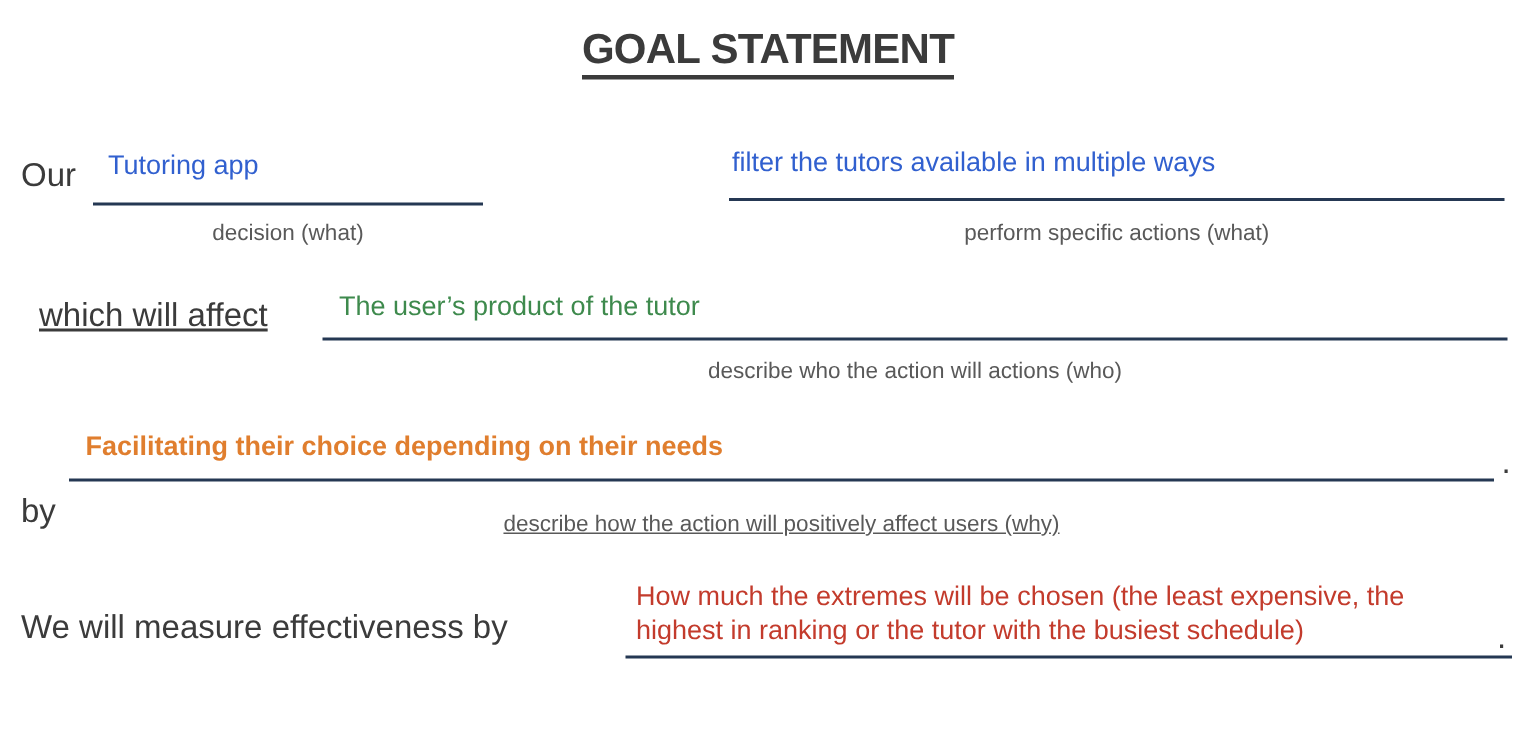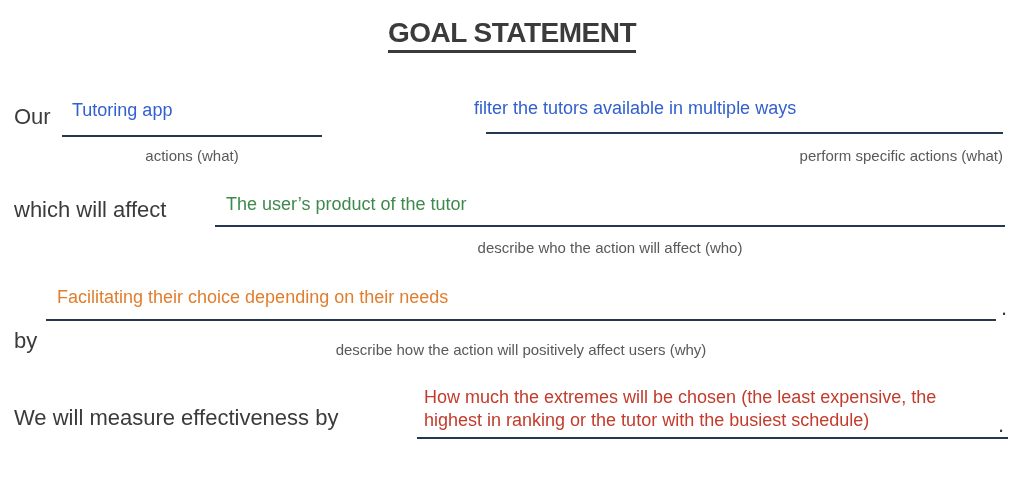--- a/index.html
+++ b/index.html
@@ -68,39 +68,39 @@
 <div class="page">
 
   <div class="title-wrap">
     <h1 class="title">GOAL STATEMENT</h1>
   </div>
 
   <span class="t main" style="left:14px; top:104px;text-align:center;">Our</span>
 
   <span class="t fill c-blue" style="left:72px; top:100px;">Tutoring app</span>
   <div class="field-line" style="left:62px; top:135px; width:260px;"></div>
-  <div class="hint" style="left:62px; top:147px; width:260px;">actions (what)</div>
+  <div class="hint" style="left:62px; top:147px; width:260px;">decision (what)</div>
 
 
-  <span class="t fill c-blue" style="left:474px; top:98px;">filter the tutors available in multiple ways</span>
+  <span class="t fill c-blue" style="left:488px; top:98px;">filter the tutors available in multiple ways</span>
   <div class="field-line" style="left:486px; top:132px; width:517px;"></div>
-  <div class="hint" style="left:486px; top:147px; width:517px;text-align:right;">perform specific actions (what)</div>
+  <div class="hint" style="left:486px; top:147px; width:517px;">perform specific actions (what)</div>
 
-  <span class="t main" style="left:14px; top:197px;">which will affect</span>
+  <span class="t main" style="left:26px; top:197px;text-decoration:underline;">which will affect</span>
 
   <span class="t fill c-green" style="left:226px; top:194px;">The user’s product of the tutor</span>
   <div class="field-line" style="left:215px; top:225px; width:790px;"></div>
-  <div class="hint" style="left:215px; top:239px; width:790px;">describe who the action will affect (who)</div>
+  <div class="hint" style="left:215px; top:239px; width:790px;">describe who the action will actions (who)</div>
 
   <span class="t main" style="left:14px; top:298px;margin-top:30px;">by</span>
 
-  <span class="t fill c-orange" style="left:57px; top:287px;">Facilitating their choice depending on their needs</span>
+  <span class="t fill c-orange" style="left:57px; top:287px;font-weight:bold;">Facilitating their choice depending on their needs</span>
   <div class="field-line" style="left:46px; top:319px; width:950px;"></div>
   <span class="period" style="left:1001px; top:295px;">.</span>
-  <div class="hint" style="left:46px; top:341px; width:950px;">describe how the action will positively affect users (why)</div>
+  <div class="hint" style="left:46px; top:341px; width:950px;text-decoration:underline;">describe how the action will positively affect users (why)</div>
 
   <span class="t main" style="left:14px; top:405px;">We will measure effectiveness by</span>
 
   <span class="t fill wrapfill c-red" style="left:424px; top:386px; width:572px;">How much the extremes will be chosen (the least expensive, the highest in ranking or the tutor with the busiest schedule)</span>
   <div class="field-line" style="left:417px; top:437px; width:591px;"></div>
   <span class="period" style="left:998px; top:412px;">.</span>
 
 </div>
 
 </body></html>

